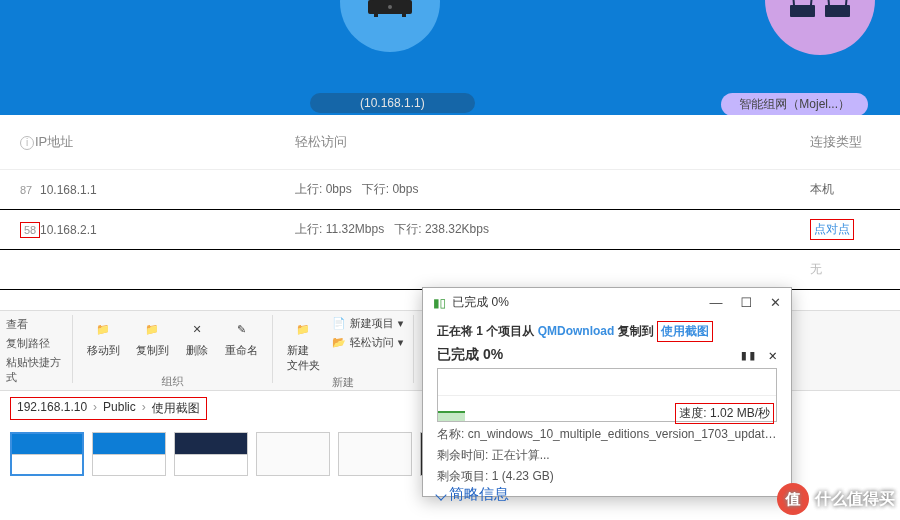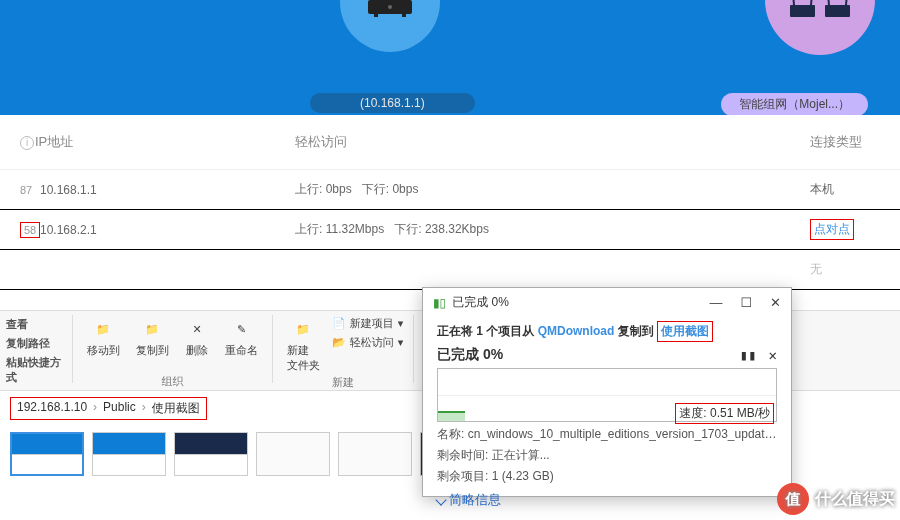--- a/index.html
+++ b/index.html
@@ -19,21 +19,21 @@
 .col-speed { flex: 1; }
 .col-conn { width: 70px; text-align: left; }
 .table-row { display: flex; padding: 0 20px; height: 40px; align-items: center; border-bottom: 1px solid #000000; font-size: 12px; color: #666; }
 .row-left-num { width: 20px; color: #999; font-size: 11px; }
 .highlight-box { border: 1.5px solid #e60000; padding: 1px 3px; display: inline-block; }
 .link-blue { color: #3a8fe0; }
 
 .explorer-section { position: absolute; bottom: 0; left: 0; width: 900px; height: 210px; background: #fff; }
 .ribbon { display: flex; align-items: flex-start; border-top: 1px solid #ddd; background: #f7f7f7; padding: 2px 0 0 0; height: 80px; }
 .ribbon-left-labels { width: 70px; padding: 4px 6px; font-size: 11px; color: #555; }
-.ribbon-left-labels div { margin-bottom: 4px; font-weight: bold; }
+.ribbon-left-labels div { margin-bottom: 4px; }
 .ribbon-group { display: flex; flex-direction: column; align-items: center; padding: 2px 6px; height: 78px; }
 .ribbon-items { display: flex; gap: 4px; align-items: flex-start; }
 .ribbon-btn { display: flex; flex-direction: column; align-items: center; gap: 2px; padding: 2px 6px; font-size: 11px; color: #444; }
 .ribbon-btn-small { display: flex; align-items: center; gap: 4px; font-size: 11px; color: #444; padding: 1px 2px; white-space: nowrap; }
 .group-label { font-size: 11px; color: #777; margin-top: auto; }
 .vsep { width: 1px; background: #ddd; height: 68px; margin: 2px 2px; }
 .icon-box { width: 24px; height: 24px; display: flex; align-items: center; justify-content: center; }
 
 .breadcrumb { display: flex; align-items: center; padding: 6px 10px; gap: 6px; font-size: 12px; border-top: 1px solid #ddd; background: #fff; }
 .breadcrumb-inner { border: 1.5px solid #e60000; padding: 2px 6px; display: flex; gap: 6px; }
@@ -53,21 +53,21 @@
 .copy-line { margin-bottom: 4px; font-weight: bold; }
 .progress-head { display: flex; align-items: center; justify-content: space-between; margin-bottom: 4px; }
 .progress-title { font-size: 14px; font-weight: 600; }
 .pp-ctrls { display: flex; gap: 12px; font-family: monospace; font-weight: bold; font-size: 14px; }
 .graph { border: 1px solid #b8b8b8; height: 54px; position: relative; background: #fff; }
 .graph::before { content: ""; position: absolute; left: 0; right: 0; top: 50%; border-top: 1px solid #eee; }
 .graph-line { position: absolute; left: 0; top: 80%; width: 8%; height: 2px; background: #3c9b3c; }
 .graph-fill { position: absolute; left: 0; top: 81%; width: 8%; bottom: 0; background: #c6e8c6; }
 .speed-label { position: absolute; right: 2px; top: 65%; font-size: 12px; color: #333; }
 .dlg-row { margin-top: 4px; color: #555; font-size: 12px; white-space: nowrap; overflow: hidden; text-overflow: ellipsis; }
-.dlg-more { margin-top: 6px; display: flex; align-items: center; gap: 4px; color: #2566c4; font-size: 13px; cursor: pointer; }
+.dlg-more { display: flex; align-items: center; gap: 4px; color: #2566c4; font-size: 15px; cursor: pointer; }
 .chev { display: inline-block; width: 8px; height: 8px; border-right: 1.5px solid #2566c4; border-bottom: 1.5px solid #2566c4; transform: rotate(45deg); }
 
 .watermark { position: absolute; right: 5px; bottom: 5px; display: flex; align-items: center; gap: 6px; font-size: 16px; color: #fff; text-shadow: 0 0 4px #888, 0 0 4px #888; font-weight: 600; }
 .wm-circle { width: 32px; height: 32px; border-radius: 50%; background: #e84c3d; color: #fff; display: flex; align-items: center; justify-content: center; font-weight: bold; font-size: 15px; }
 .info-icon { display: inline-flex; width: 14px; height: 14px; border: 1px solid #bbb; border-radius: 50%; align-items: center; justify-content: center; font-size: 10px; color: #bbb; }
 </style>
 </head>
 <body>
 
 <div class="top-banner">
@@ -247,21 +247,21 @@
     <div class="progress-head">
       <span class="progress-title">已完成 0%</span>
       <div class="pp-ctrls">
         <span>▮▮</span>
         <span>✕</span>
       </div>
     </div>
     <div class="graph">
       <div class="graph-fill"></div>
       <div class="graph-line"></div>
-      <div class="speed-label"><span class="highlight-box"><span>速度:</span> <span>0.51 MB/秒</span></span></div>
+      <div class="speed-label"><span class="highlight-box"><span>速度:</span> <span>1.02 MB/秒</span></span></div>
     </div>
     <div class="dlg-row"><span>名称:</span> <span>cn_windows_10_multiple_editions_version_1703_updated_mar...</span></div>
     <div class="dlg-row"><span>剩余时间:</span> <span>正在计算...</span></div>
     <div class="dlg-row"><span>剩余项目:</span> <span>1 (4.23 GB)</span></div>
     <div class="dlg-more">
         <span class="chev"></span>
         <span>简略信息</span>
       </div>
   </div>
 </div>

